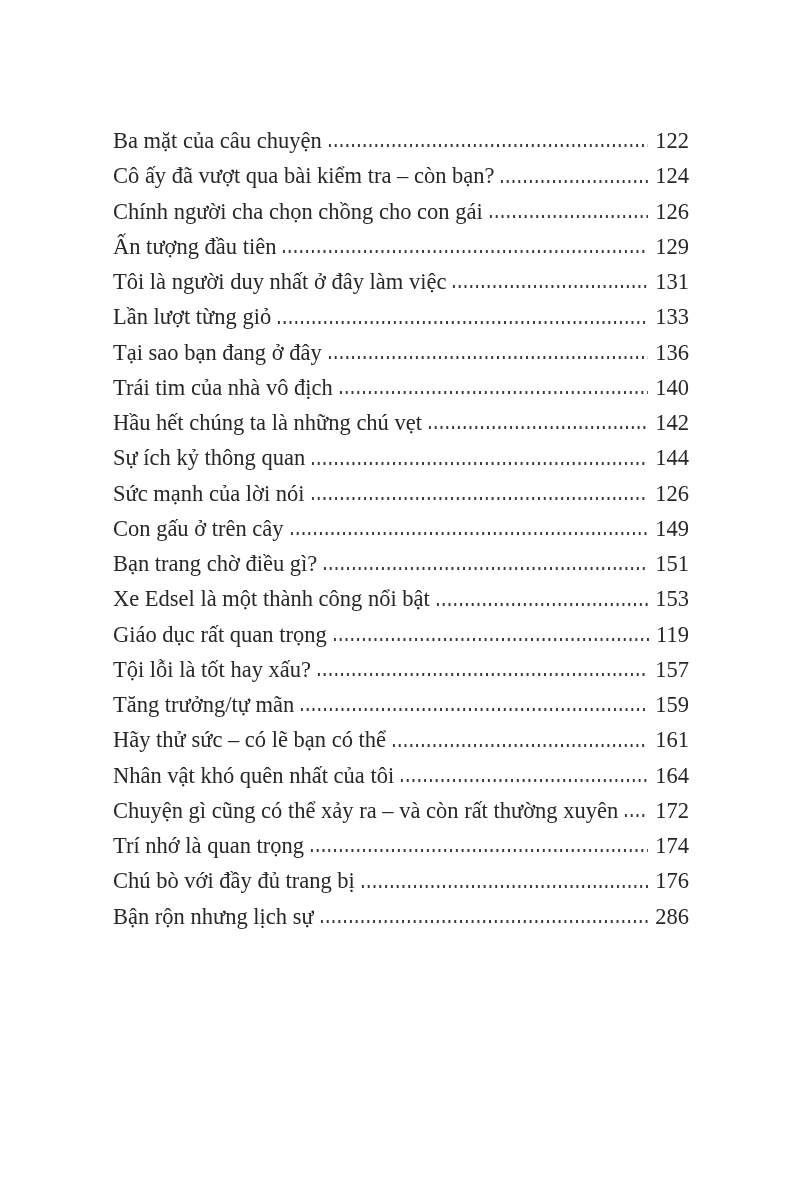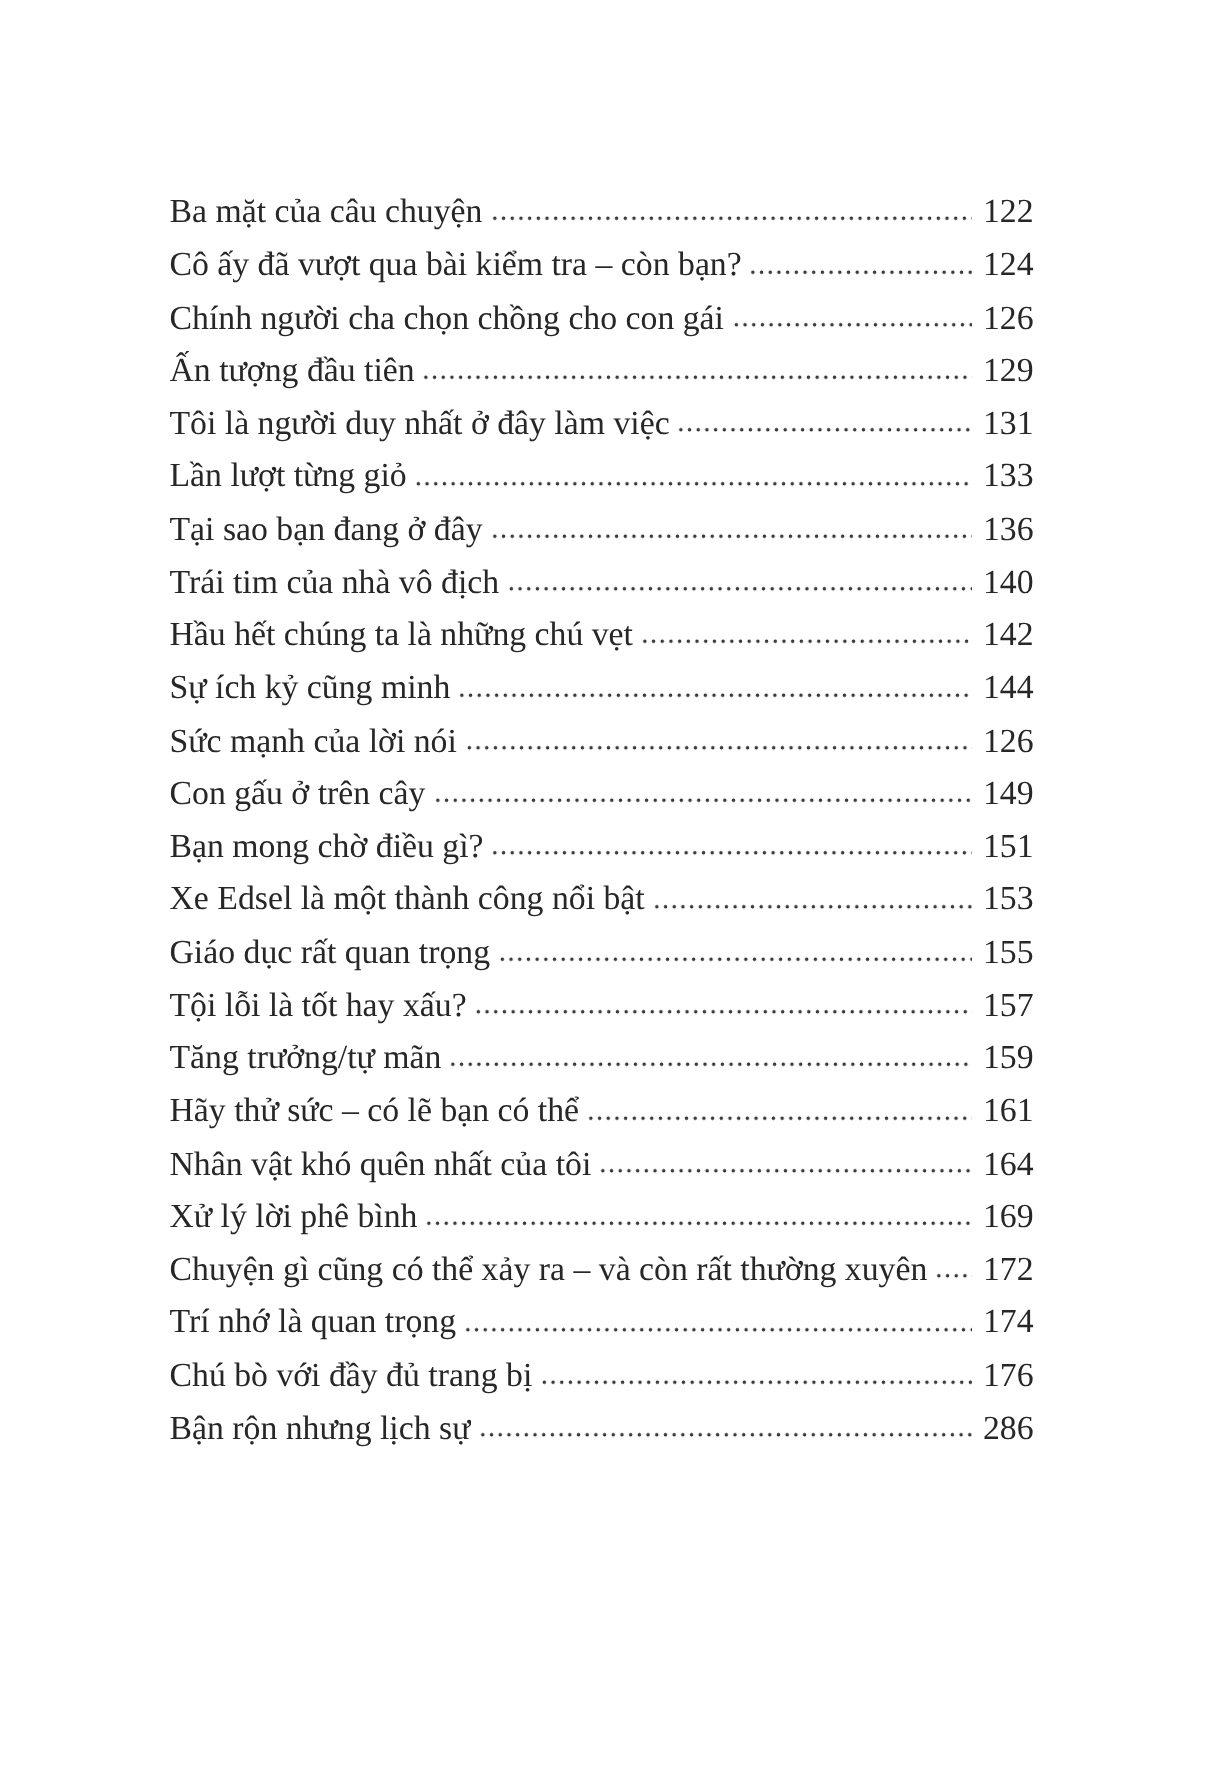--- a/index.html
+++ b/index.html
@@ -104,53 +104,53 @@
     <span class="pagenum">140</span>
   </div>
 
   <div class="row">
     <span class="title">Hầu hết chúng ta là những chú vẹt</span>
     <span class="leader"></span>
     <span class="pagenum">142</span>
   </div>
 
   <div class="row">
-    <span class="title">Sự ích kỷ cũng minh</span>
+    <span class="title">Sự ích kỷ thông quan</span>
     <span class="leader"></span>
     <span class="pagenum">144</span>
   </div>
 
   <div class="row">
     <span class="title">Sức mạnh của lời nói</span>
     <span class="leader"></span>
     <span class="pagenum">126</span>
   </div>
 
   <div class="row">
     <span class="title">Con gấu ở trên cây</span>
     <span class="leader"></span>
     <span class="pagenum">149</span>
   </div>
 
   <div class="row">
-    <span class="title">Bạn mong chờ điều gì?</span>
+    <span class="title">Bạn trang chờ điều gì?</span>
     <span class="leader"></span>
     <span class="pagenum">151</span>
   </div>
 
   <div class="row">
     <span class="title">Xe Edsel là một thành công nổi bật</span>
     <span class="leader"></span>
     <span class="pagenum">153</span>
   </div>
 
   <div class="row">
     <span class="title">Giáo dục rất quan trọng</span>
     <span class="leader"></span>
-    <span class="pagenum">155</span>
+    <span class="pagenum">119</span>
   </div>
 
   <div class="row">
     <span class="title">Tội lỗi là tốt hay xấu?</span>
     <span class="leader"></span>
     <span class="pagenum">157</span>
   </div>
 
   <div class="row">
     <span class="title">Tăng trưởng/tự mãn</span>
@@ -164,25 +164,20 @@
     <span class="pagenum">161</span>
   </div>
 
   <div class="row">
     <span class="title">Nhân vật khó quên nhất của tôi</span>
     <span class="leader"></span>
     <span class="pagenum">164</span>
   </div>
 
 
-  <div class="row">
-    <span class="title">Xử lý lời phê bình</span>
-    <span class="leader"></span>
-    <span class="pagenum">169</span>
-  </div>
 
   <div class="row">
     <span class="title">Chuyện gì cũng có thể xảy ra – và còn rất thường xuyên</span>
     <span class="leader"></span>
     <span class="pagenum">172</span>
   </div>
 
   <div class="row">
     <span class="title">Trí nhớ là quan trọng</span>
     <span class="leader"></span>

